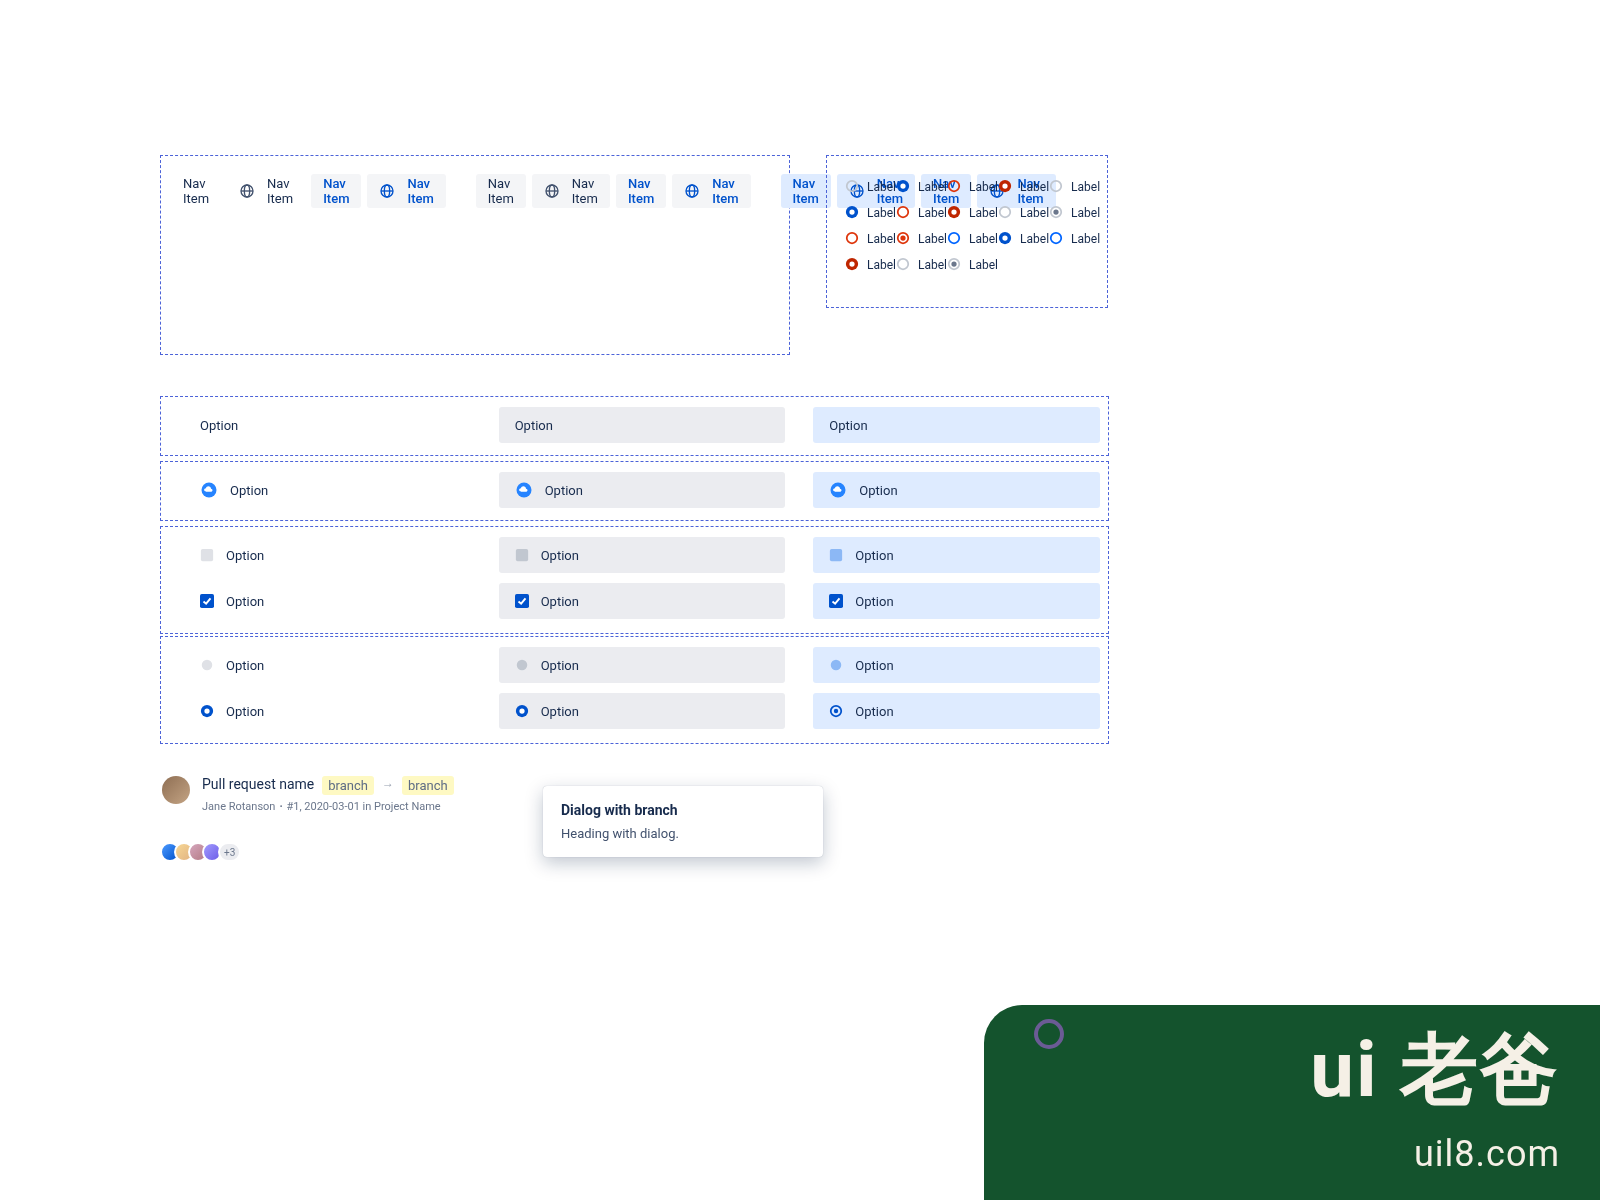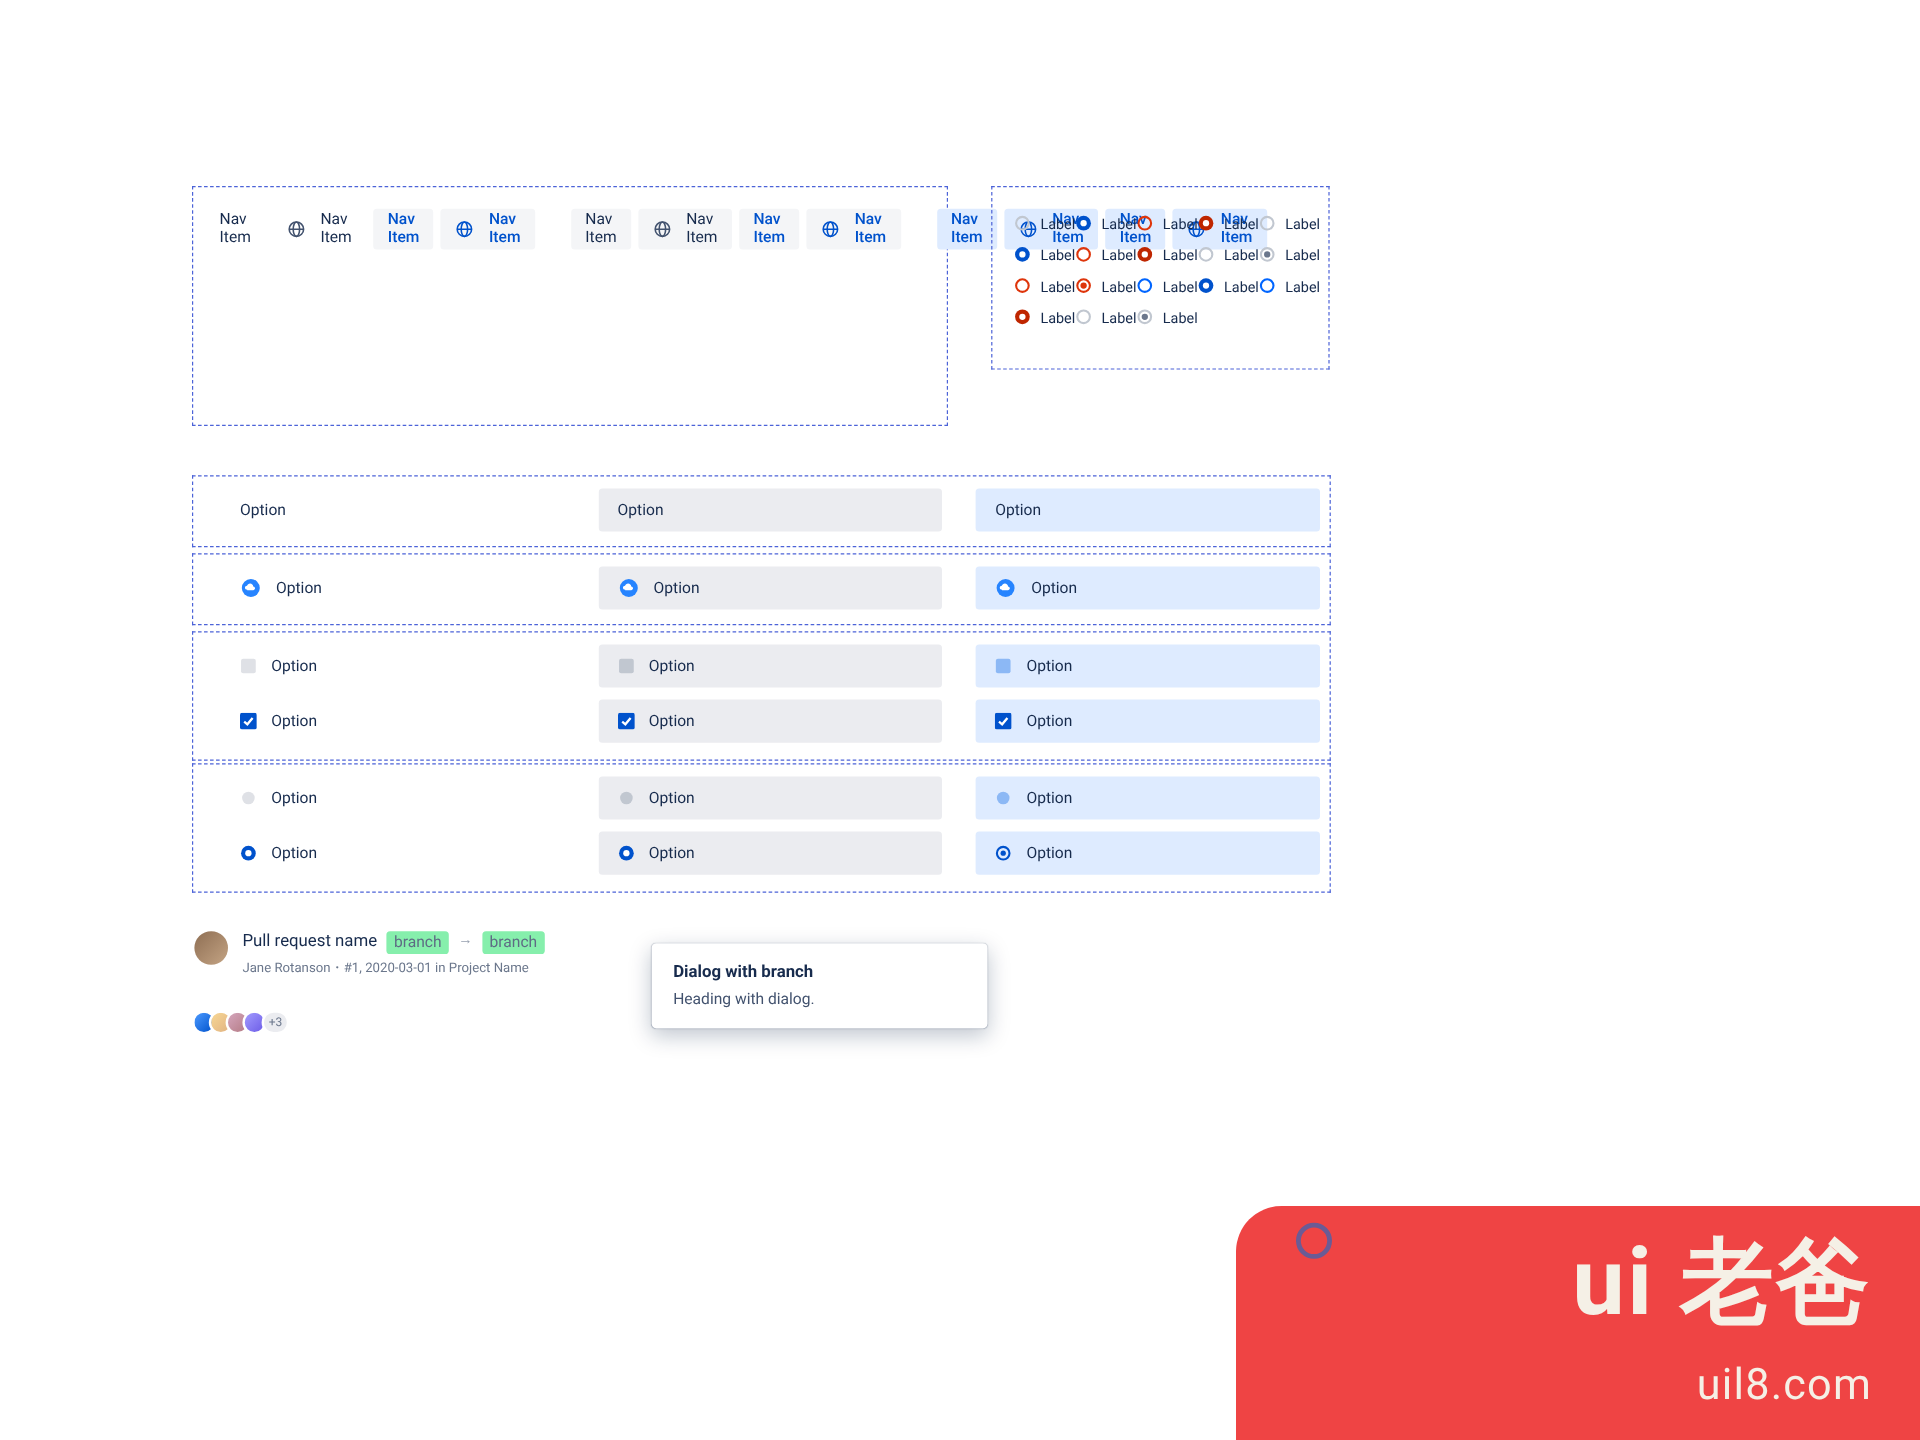--- a/index.html
+++ b/index.html
@@ -30,39 +30,39 @@
   .opt{height:36px;border-radius:3px;display:flex;align-items:center;padding:0 16px;gap:12px;font-size:13px;color:#172B4D;cursor:pointer}
   .opt.plain{background:transparent}
   .opt.gray{background:#EBECF0}
   .opt.blue{background:#DEEBFF}
   .cb{width:14px;height:14px;flex:none}
   .cloud{width:18px;height:18px;flex:none}
   
   #pr{position:absolute;left:162px;top:776px;display:flex;align-items:flex-start;gap:12px}
   #pr .avatar{width:28px;height:28px;border-radius:50%;background:linear-gradient(135deg,#8e6e53,#c4a484);flex:none}
   #pr .line1{display:flex;align-items:flex-start;gap:8px;font-size:14px}
-  #pr .branch{background:#86efac;color:#5E6C84;padding:2px 6px;border-radius:3px;font-size:13px}
+  #pr .branch{background:#fef9c3;color:#5E6C84;padding:2px 6px;border-radius:3px;font-size:13px}
   #pr .arrow{color:#97A0AF;font-size:12px}
   #pr .line2{font-size:11px;color:#6B778C;margin-top:4px}
   
   #avatar-group{position:absolute;left:160px;top:842px;display:flex;align-items:center}
   #avatar-group .av{width:20px;height:20px;border-radius:50%;border:2px solid #fff;margin-left:-6px}
   #avatar-group .av:first-child{margin-left:0}
   #avatar-group .more{height:20px;min-width:22px;border-radius:10px;background:#EBECF0;color:#6B778C;font-size:10px;display:flex;align-items:center;justify-content:center;padding:0 4px;margin-left:-4px;border:2px solid #fff}
   .av1{background:linear-gradient(135deg,#4C9AFF,#0052CC)}
   .av2{background:linear-gradient(135deg,#f7d794,#e1b382)}
   .av3{background:linear-gradient(135deg,#d5a6bd,#b47b84)}
   .av4{background:linear-gradient(135deg,#a29bfe,#6c5ce7)}
   
   #dialog{position:absolute;left:543px;top:786px;width:280px;background:#fff;border-radius:4px;
           box-shadow:0 6px 18px rgba(9,30,66,.25),0 0 1px rgba(9,30,66,.3);padding:16px 18px}
   #dialog h4{font-size:14px;font-weight:700;color:#172B4D;margin-bottom:8px}
   #dialog p{font-size:13px;color:#42526E}
   
-  #watermark{position:absolute;right:0;bottom:0;width:570px;height:195px;background:#ef4444;
+  #watermark{position:absolute;right:0;bottom:0;width:616px;height:195px;background:#14532d;
              border-top-left-radius:38px;color:#F5F0E6;display:flex;align-items:center;padding-left:50px;gap:40px}
   #watermark .dot{width:30px;height:30px;border-radius:50%;border:4px solid #6B5B95;align-self:flex-start;margin-top:14px}
   #watermark .txt{display:flex;flex-direction:column;align-items:flex-end;margin-left:auto;margin-right:40px}
   #watermark .main{font-size:78px;font-weight:700;letter-spacing:2px;line-height:1}
   #watermark .sub{font-size:36px;color:#F5F0E6;margin-top:24px;letter-spacing:1px}
 </style>
 </head>
 <body>
 
 <svg width="0" height="0" style="position:absolute">

